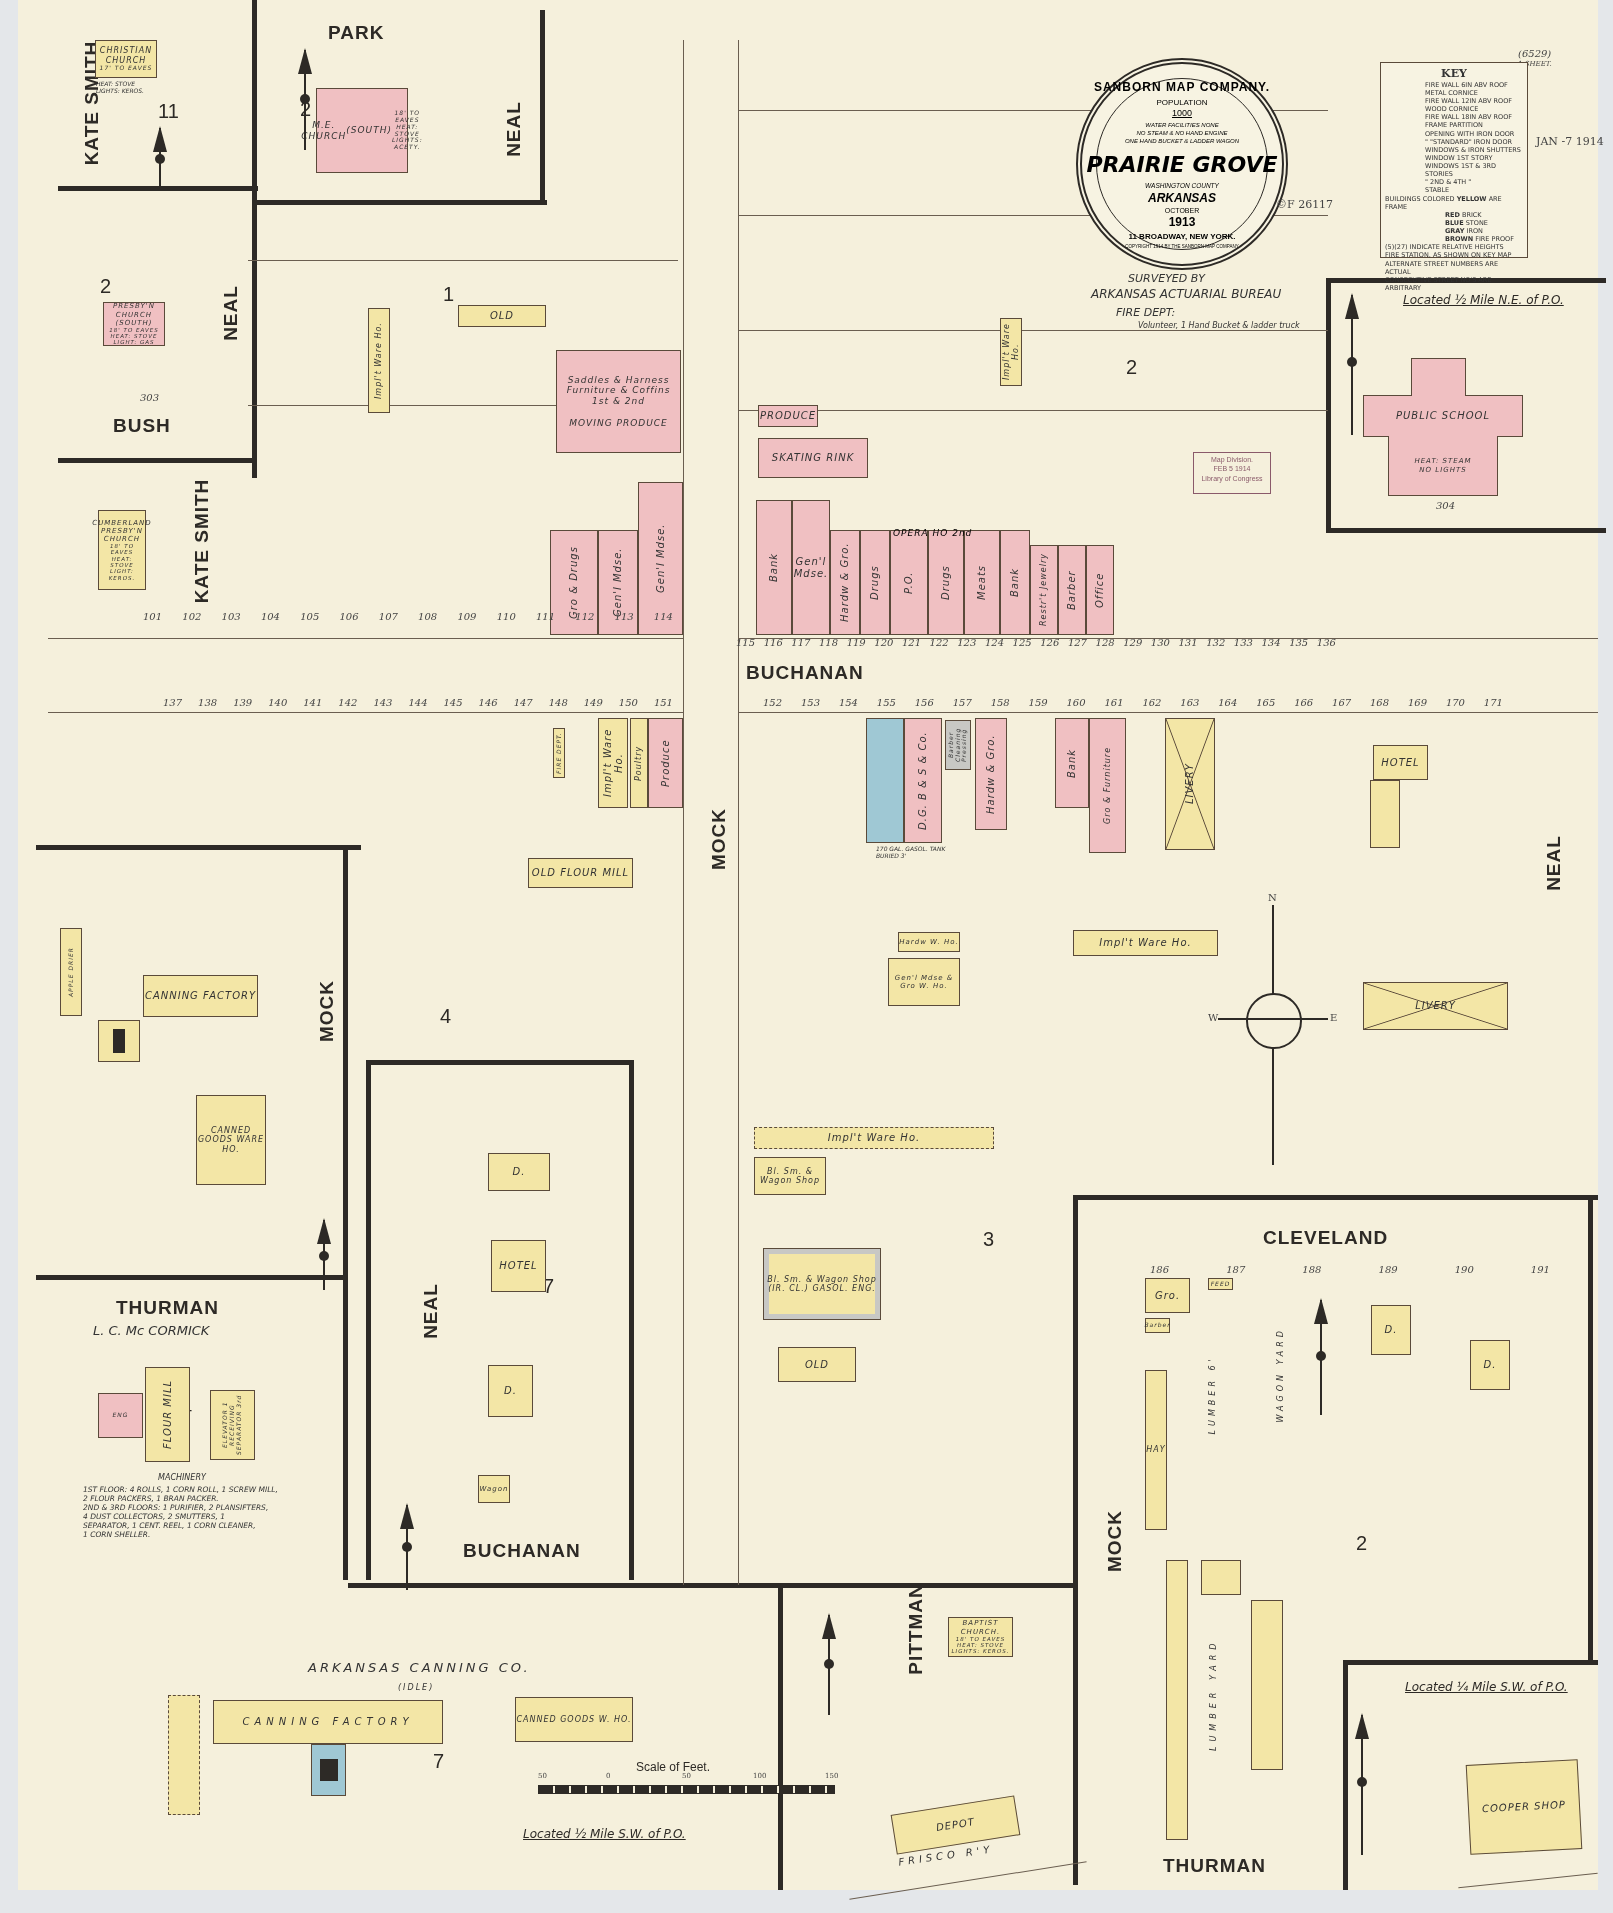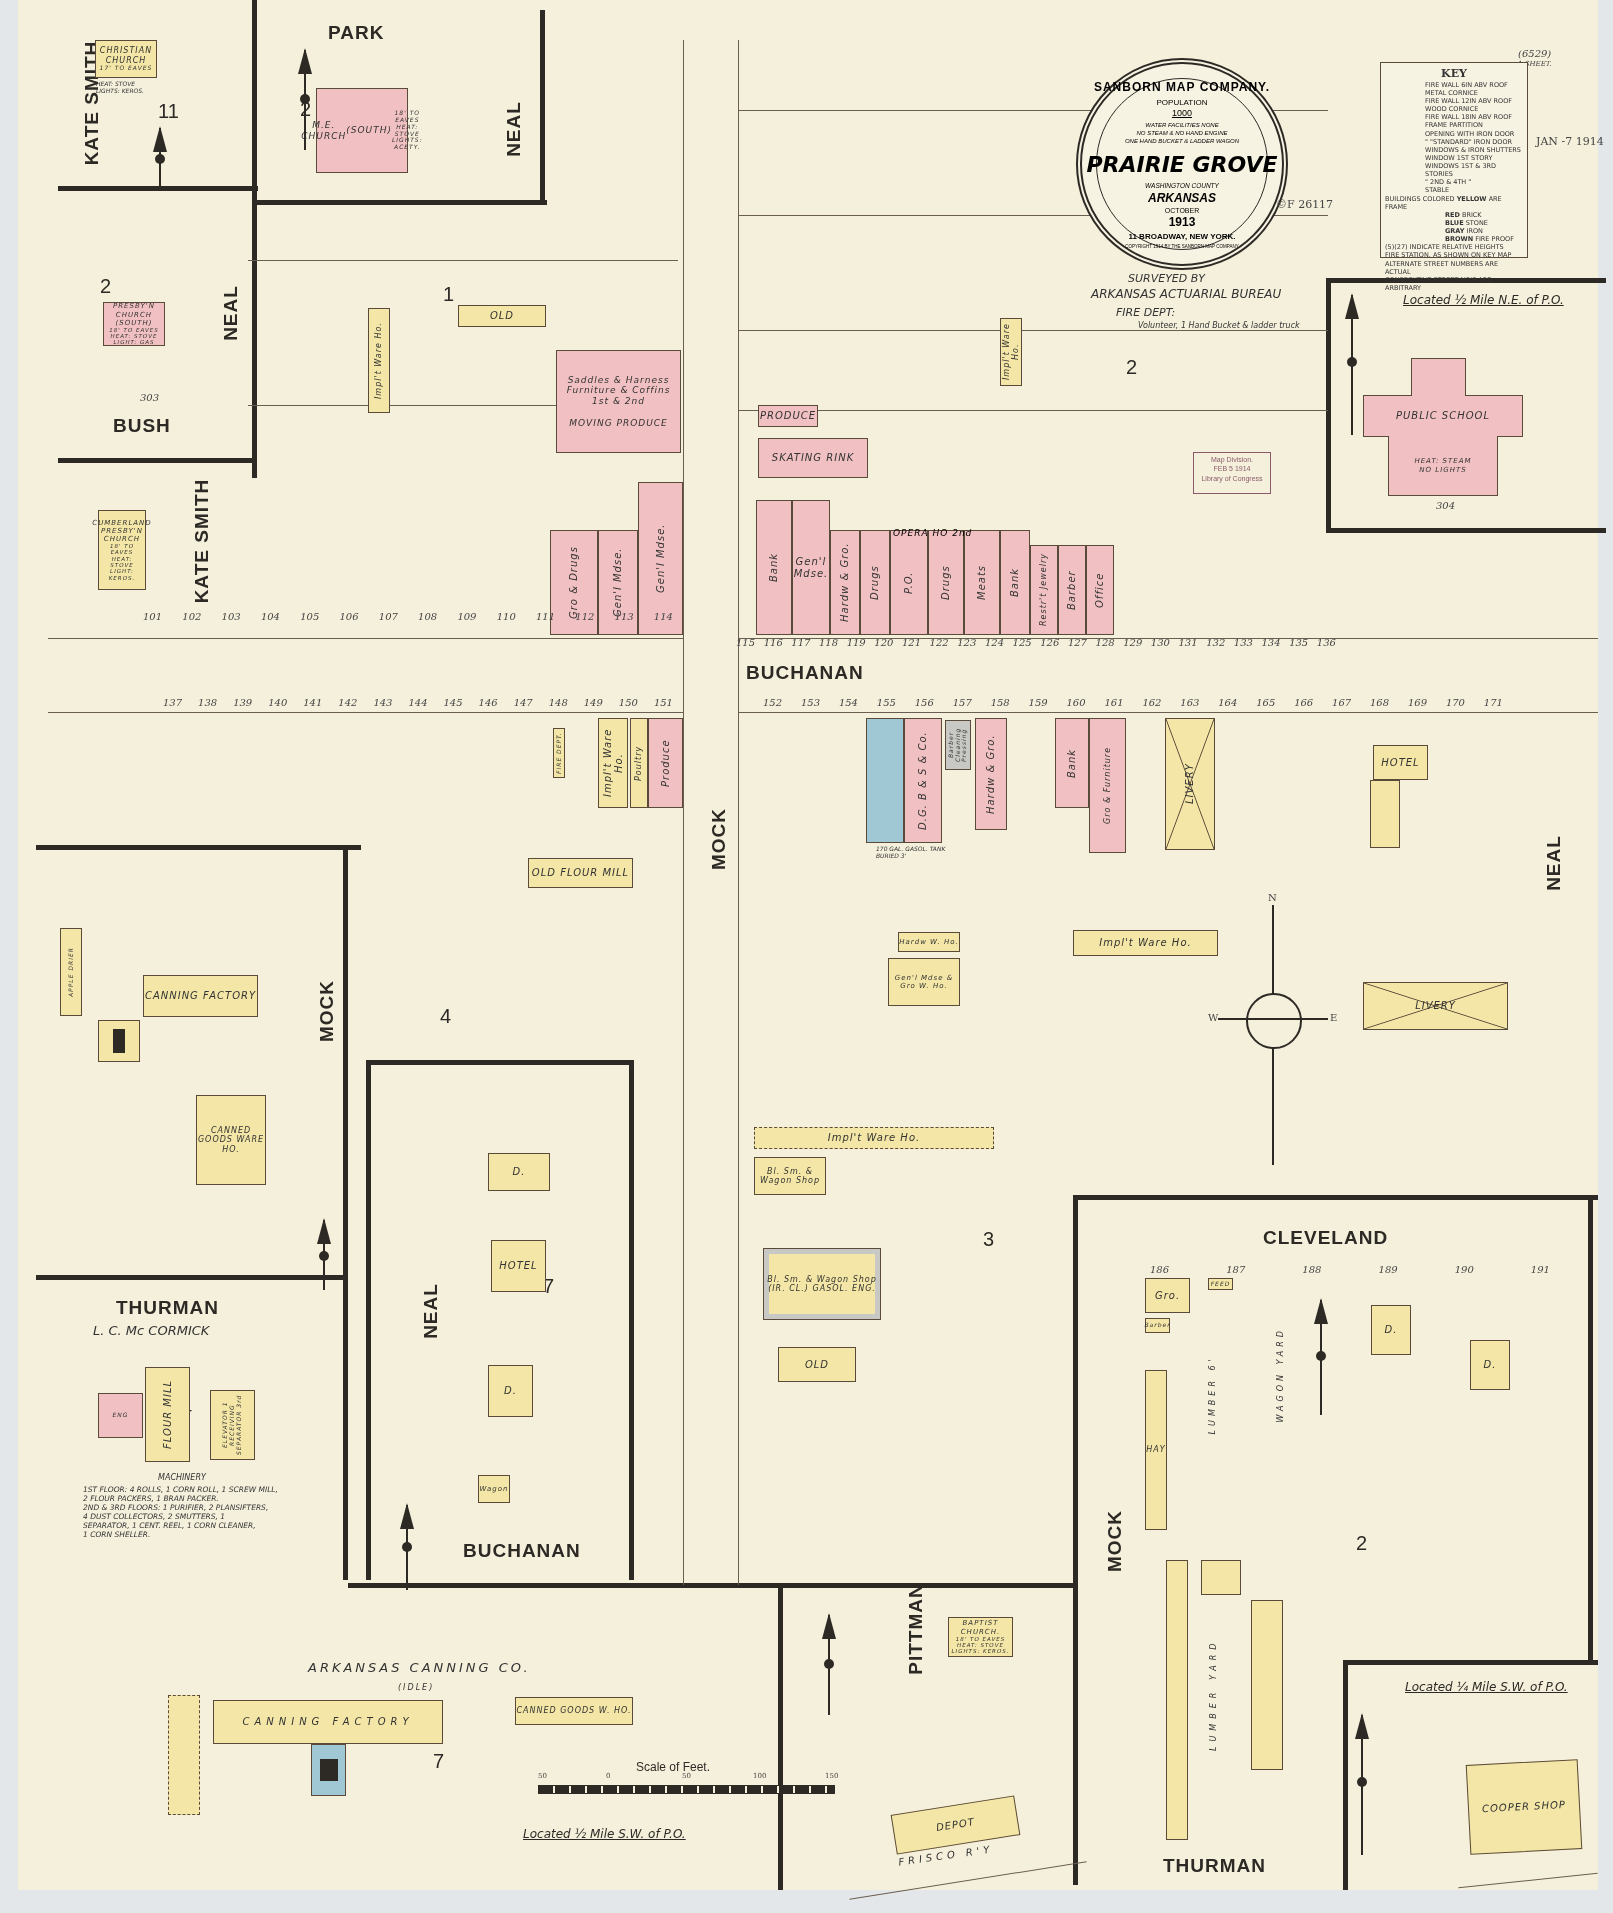--- a/index.html
+++ b/index.html
@@ -312,21 +312,21 @@
   <div class="arrow" style="left:810px;top:1615px;height:100px;"></div>
   <div class="bld frame" style="left:875px;top:1805px;width:125px;height:40px;transform:rotate(-9deg);">DEPOT</div>
 
   <div class="note" style="left:290px;top:1660px;font-size:13px;letter-spacing:3px;">ARKANSAS CANNING CO.</div>
   <div class="note" style="left:380px;top:1683px;font-size:8px;letter-spacing:2px;">(IDLE)</div>
   <div class="bld frame dashed" style="left:150px;top:1695px;width:32px;height:120px;"></div>
   <div class="bld frame" style="left:195px;top:1700px;width:230px;height:44px;letter-spacing:5px;">CANNING FACTORY</div>
   <div class="bld stone" style="left:293px;top:1744px;width:35px;height:52px;">
       <span style="display:block;width:18px;height:22px;background:#2d2a26;"></span>
     </div>
-  <div class="bld frame" style="left:497px;top:1697px;width:118px;height:28px;font-size:8px;">CANNED GOODS W. HO.</div>
+  <div class="bld frame" style="left:497px;top:1697px;width:118px;height:45px;font-size:8px;">CANNED GOODS W. HO.</div>
 
   <div class="abs" style="left:618px;top:1760px;font-size:12px;color:#2d2a26;">Scale of Feet.</div>
   <div class="abs" style="left:520px;top:1785px;width:295px;height:7px;background:repeating-linear-gradient(to right,#2d2a26 0 14px,#f5f0dc 14px 16px);border:1px solid #2d2a26;"></div>
   <div class="num" style="left:520px;top:1772px;font-size:7px;font-style:normal;">50</div>
   <div class="num" style="left:588px;top:1772px;font-size:7px;font-style:normal;">0</div>
   <div class="num" style="left:664px;top:1772px;font-size:7px;font-style:normal;">50</div>
   <div class="num" style="left:735px;top:1772px;font-size:7px;font-style:normal;">100</div>
   <div class="num" style="left:807px;top:1772px;font-size:7px;font-style:normal;">150</div>
   <div class="loc" style="left:505px;top:1827px;">Located ½ Mile S.W. of P.O.</div>
 

